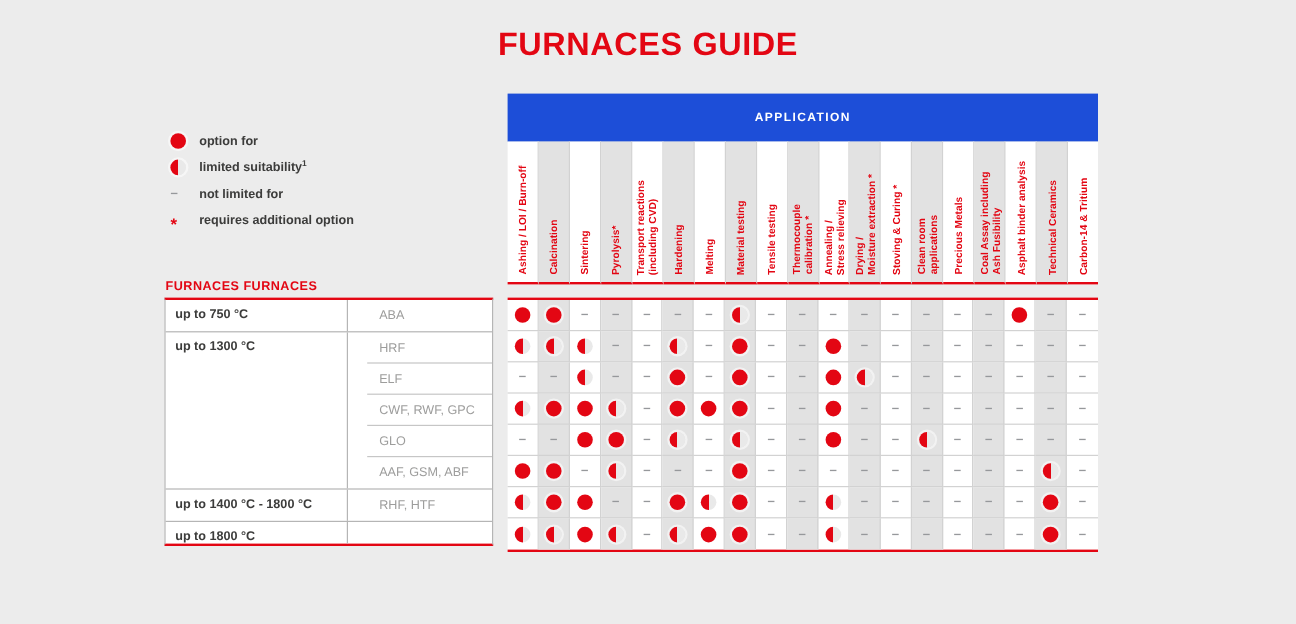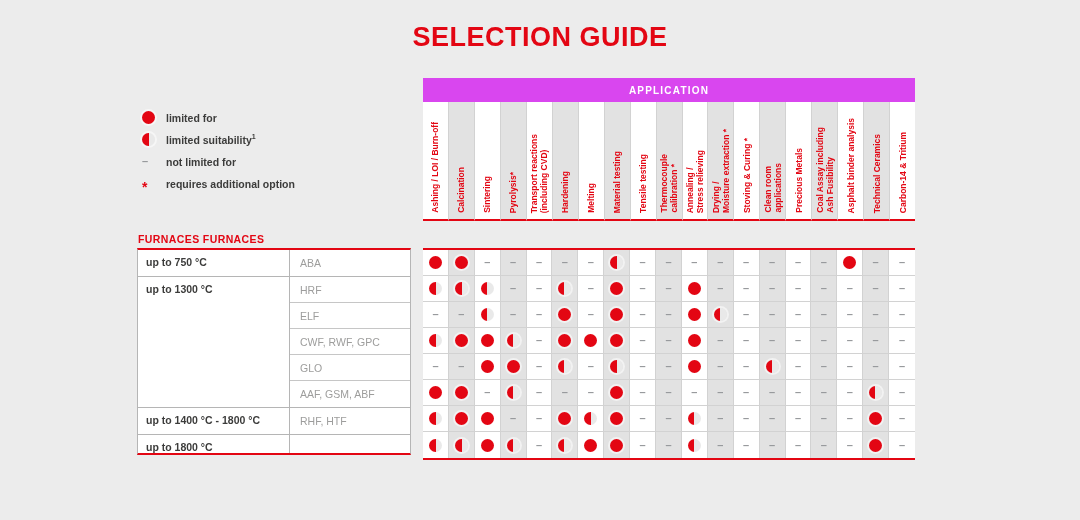--- a/index.html
+++ b/index.html
@@ -29,21 +29,21 @@
   
   .dot { width:13px; height:13px; border-radius:50%; box-shadow:0 0 0 2px rgba(255,255,255,.55); }
   .dot.full { background:#e30613; }
   .dot.half { background:linear-gradient(90deg,#e30613 0 50%, #e9e9e9 50% 100%); }
   .dash { color:#96989b; font-weight:bold; font-size:11px; line-height:1; }
   .asterisk { color:#e30613; font-weight:bold; font-size:14px; line-height:8px; position:relative; top:3px; }
 
   
   .app-block { position:absolute; left:423px; top:78px; width:492px; }
   .app-bar {
-    height:24px; background:#d946ef; color:#fff; font-weight:bold;
+    height:40px; background:#1d4ed8; color:#fff; font-weight:bold;
     font-size:10px; letter-spacing:1.2px; display:flex; align-items:center; justify-content:center;
   }
   .app-cols { display:flex; height:119px; }
   .app-col {
     flex:1 1 0; background:#fff; border-right:1px solid #d2d2d2; border-bottom:2px solid #e30613;
     display:flex; align-items:flex-end; justify-content:center; padding-bottom:6px; overflow:hidden;
   }
   .app-col:last-child { border-right:none; }
   .app-col.stripe { background:#e2e2e2; }
   .app-col .vtxt {
@@ -57,21 +57,21 @@
     color:#e30613; font-weight:bold; font-size:10.5px; letter-spacing:.4px;
   }
 
   
   .left-table {
     position:absolute; left:137px; top:248px; width:274px;
     border-top:2px solid #e30613; border-bottom:2px solid #e30613;
     border-left:1px solid #b5b5b5; border-right:1px solid #b5b5b5;
     background:#fff;
   }
-  .group { display:flex; border-bottom:1px solid #b5b5b5; }
+  .group { display:flex; border-bottom:1px solid #b5b5b5;gap:16px; }
   .group:last-child { border-bottom:none; }
   .temp-cell {
     width:152px; border-right:1px solid #b5b5b5;
     font-size:10.5px; font-weight:bold; color:#3c3c3b; padding:6px 8px 0 8px;
   }
   .models { flex:1 1 0; display:flex; flex-direction:column; }
   .model-row {
     height:26px; display:flex; align-items:center; padding-left:10px;
     font-size:10.5px; color:#9d9d9c; border-bottom:1px solid #c6c6c6;
   }
@@ -90,28 +90,28 @@
   }
   .cell.stripe { background:#e2e2e2; }
   .cell.endcol { border-right:none; }
   .cell.lastrow { border-bottom:none; }
 </style>
 </head>
 <body>
 
 <div class="page">
 
-  <div class="title">SELECTION GUIDE</div>
+  <div class="title">FURNACES GUIDE</div>
 
   <div class="legend">
       <div class="legend-item">
         <span class="sym">
           <span class="dot full"></span>
         </span>
-        <span class="lbl">limited for</span>
+        <span class="lbl">option for</span>
       </div>
       <div class="legend-item">
         <span class="sym">
           <span class="dot half"></span>
         </span>
         <span class="lbl">limited suitability<sup>1</sup></span>
       </div>
       <div class="legend-item">
         <span class="sym">
           <span class="dash">–</span>

